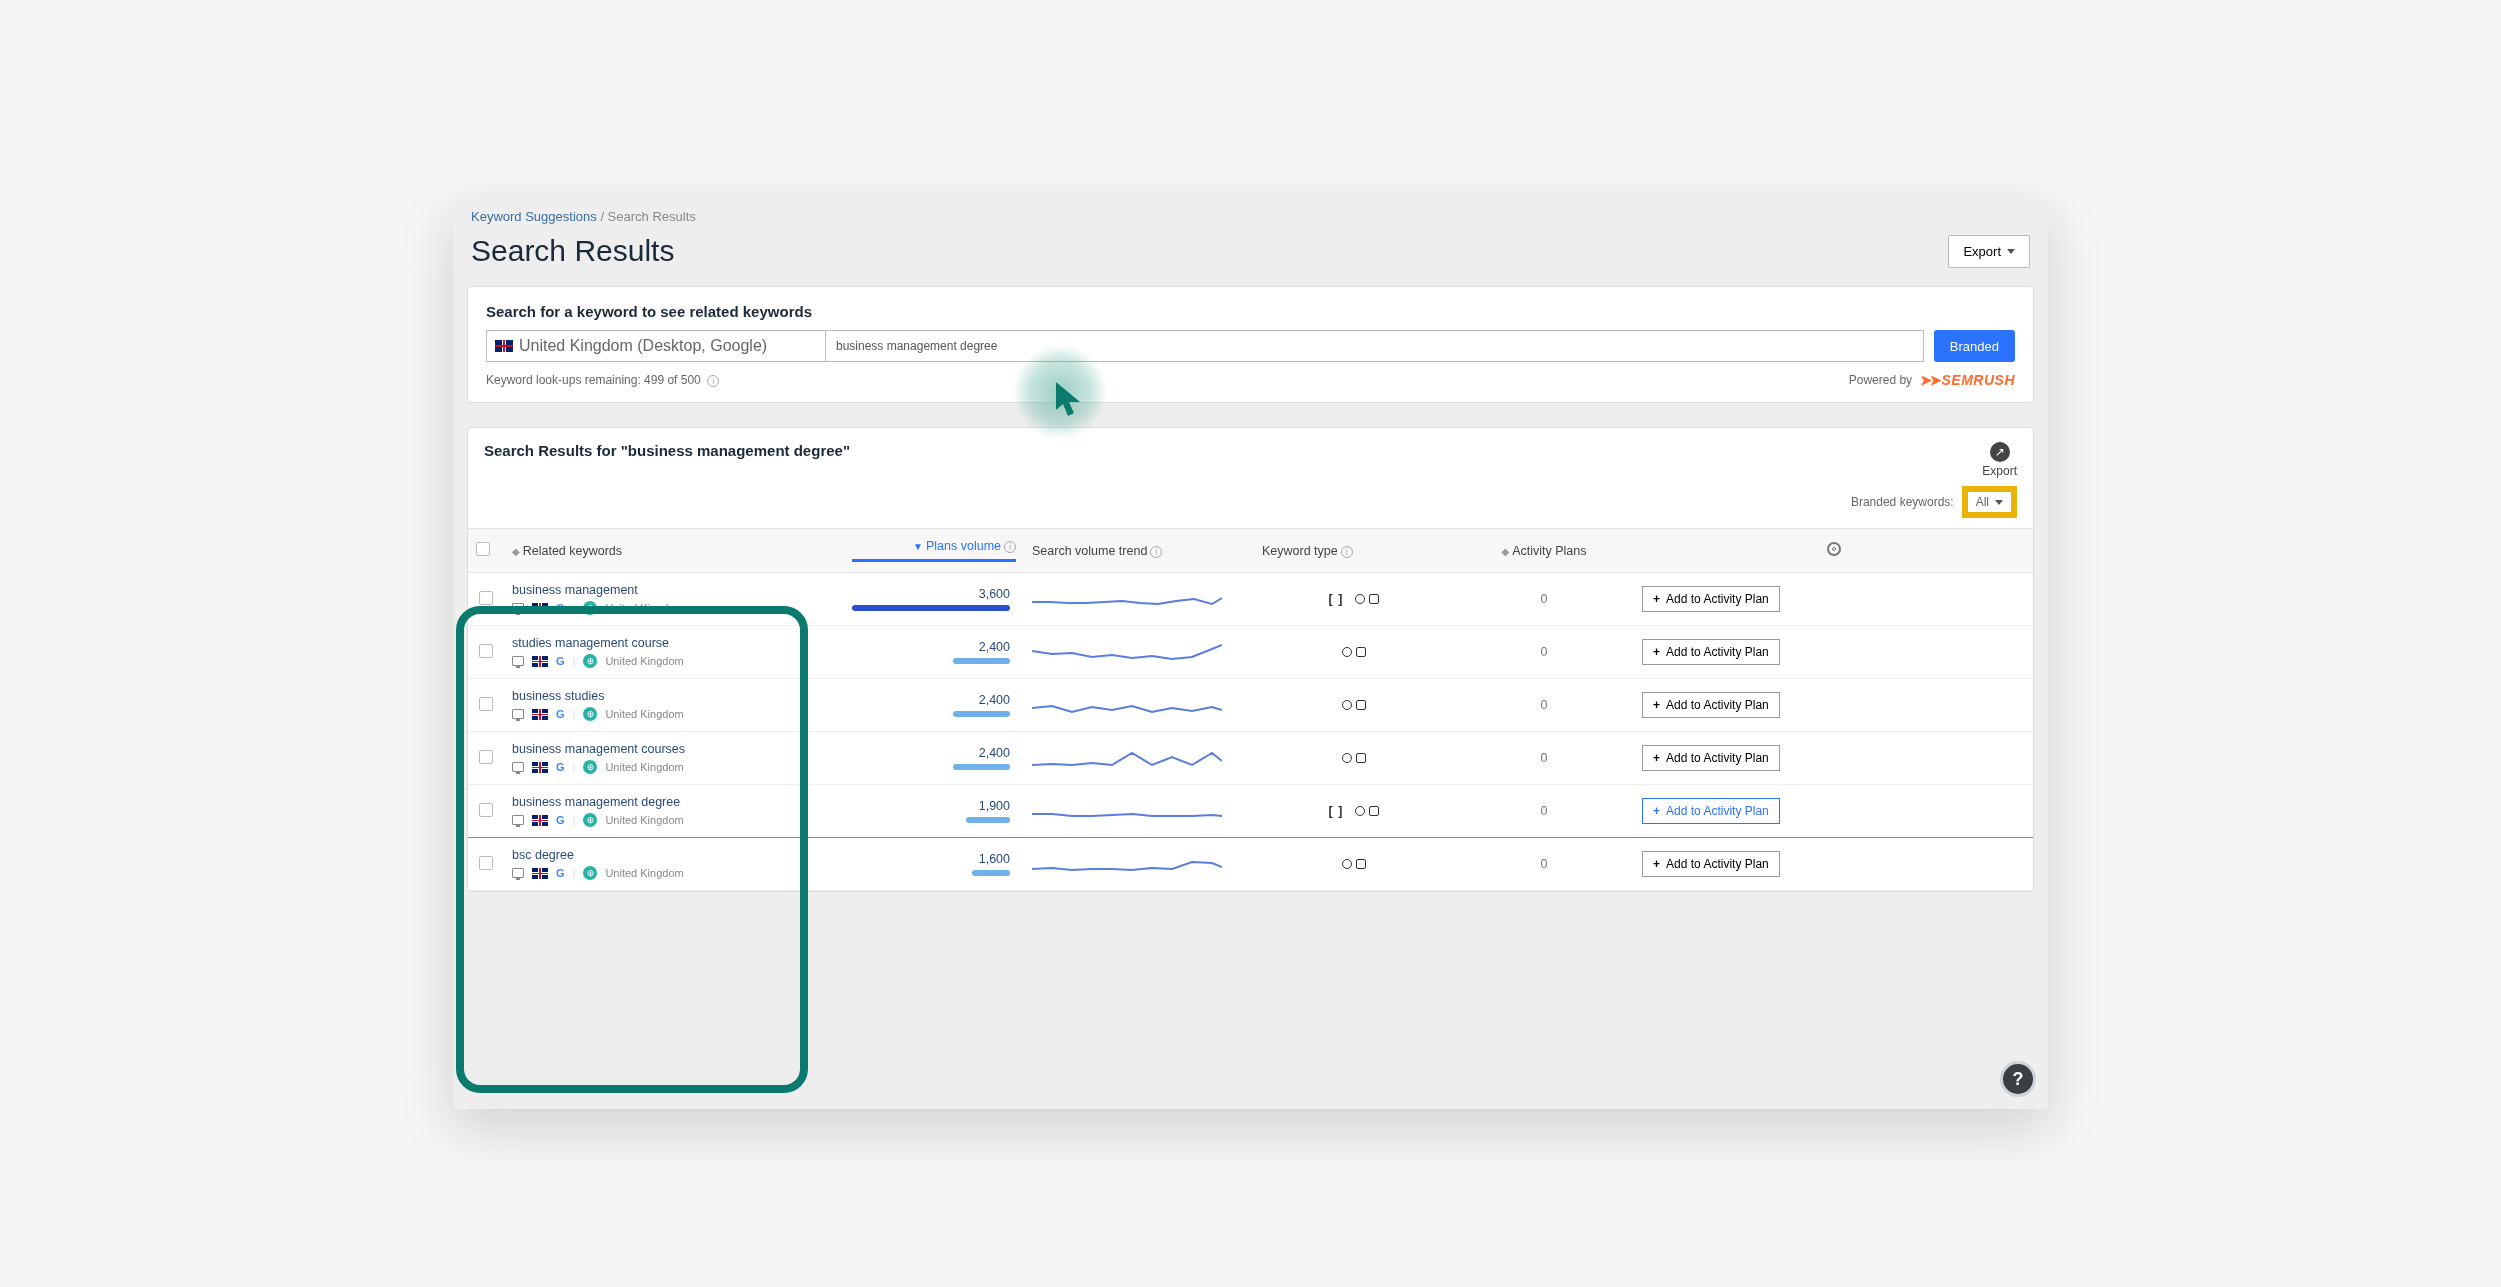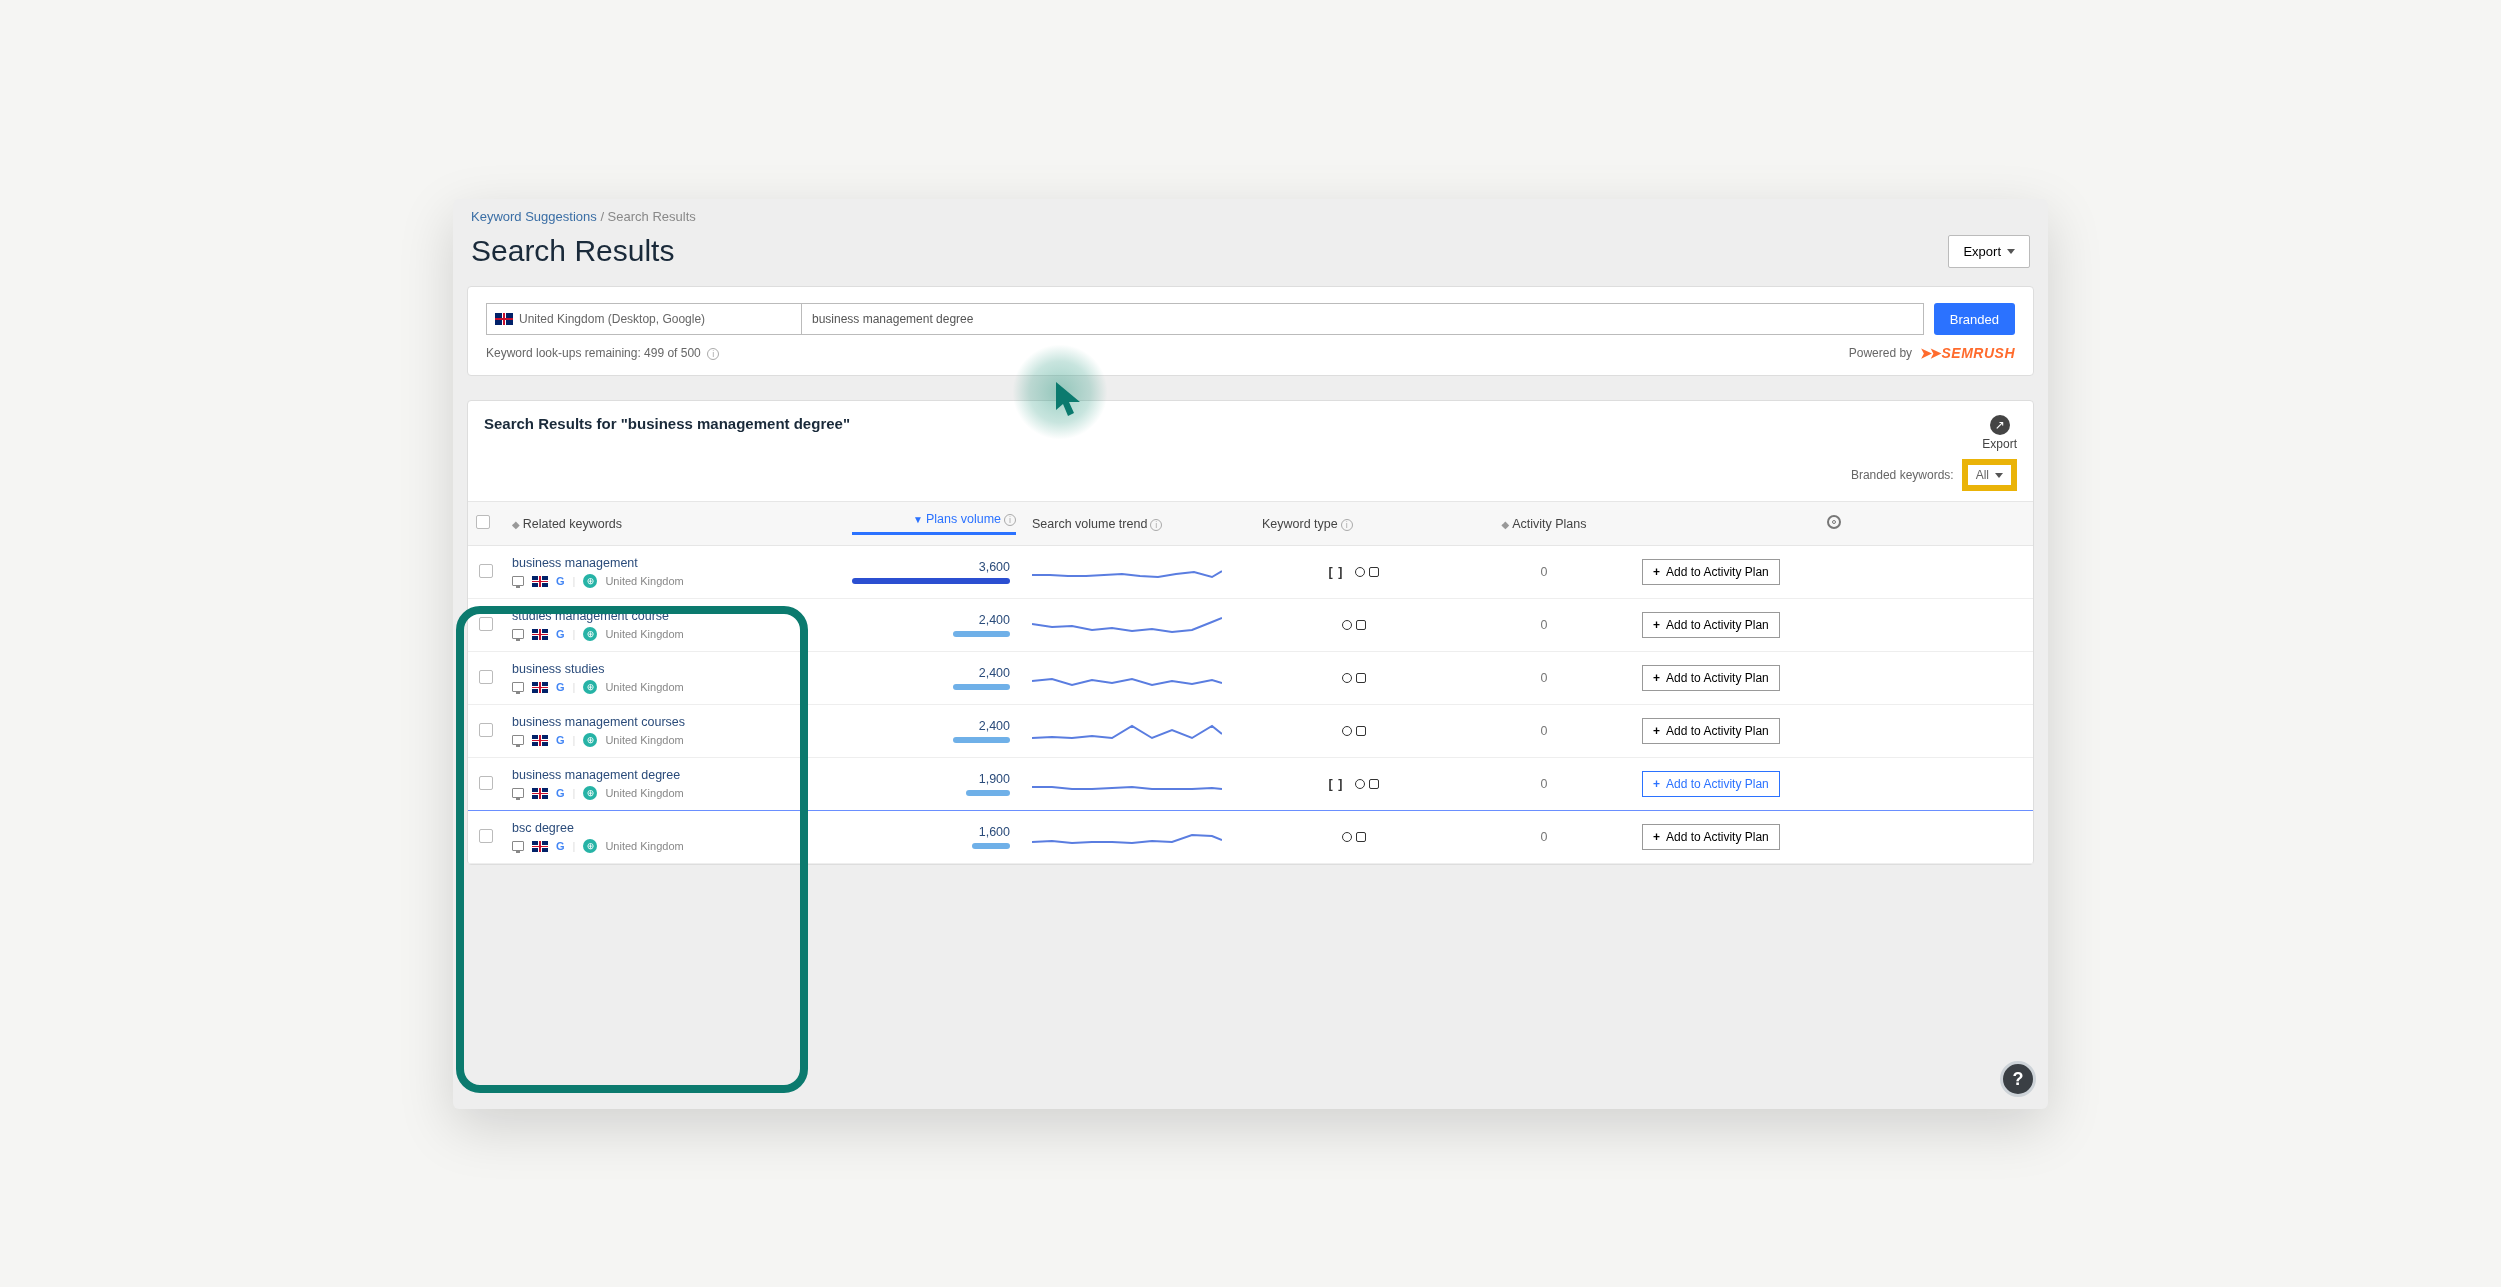--- a/index.html
+++ b/index.html
@@ -66,27 +66,27 @@
     color: #1a2a3a;
     font-size: 15px;
     margin-bottom: 10px;
   }
   .search-row {
     display: flex;
     align-items: center;
     gap: 0;
   }
   .locale-select {
-    width: 316px;
+    width: 340px;
     height: 32px;
     border: 1px solid #bbb;
     display: flex;
     align-items: center;
     padding: 0 8px;
-    font-size: 12px;
+    font-size: 16px;
     color: #666;
     gap: 6px;
   }
   .flag-uk {
     width: 18px; height: 12px;
     background: linear-gradient(#012169,#012169);
     position: relative;
     display: inline-block;
   }
   .flag-uk::before,.flag-uk::after{content:"";position:absolute;inset:0;}
@@ -280,20 +280,21 @@
     <div class="title-row">
       <h1 class="page-title">Search Results</h1>
       <button class="export-btn">
         <span>Export</span>
         <span class="chev-down"></span>
       </button>
     </div>
   </div>
 
   <div class="search-panel">
+    <div class="search-label">Search for a keyword to see related keywords</div>
     <div class="search-row">
       <div class="locale-select">
         <span class="flag-uk"></span>
         <span>United Kingdom (Desktop, Google)</span>
       </div>
       <input class="kw-input" value="business management degree" style="">
       <button class="search-btn">Branded</button>
     </div>
     <div class="meta-row">
       <div>

